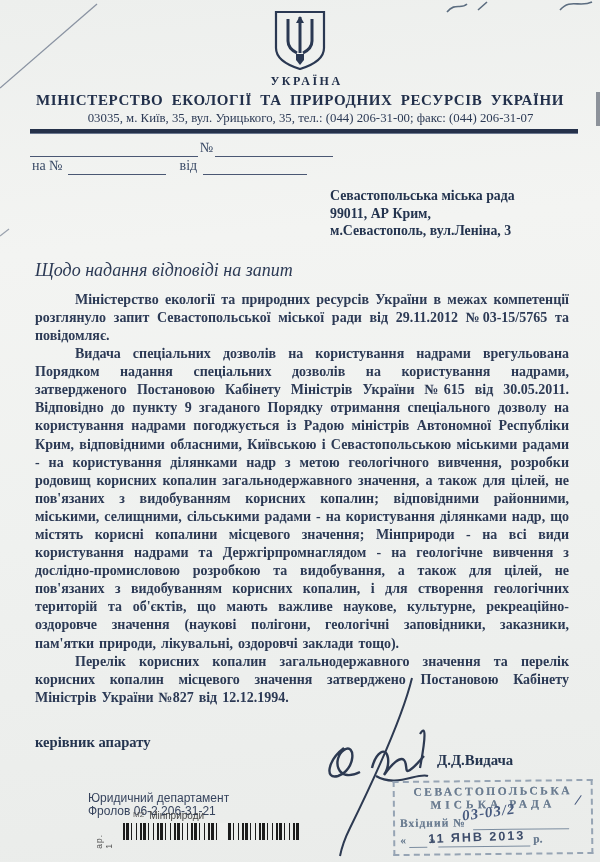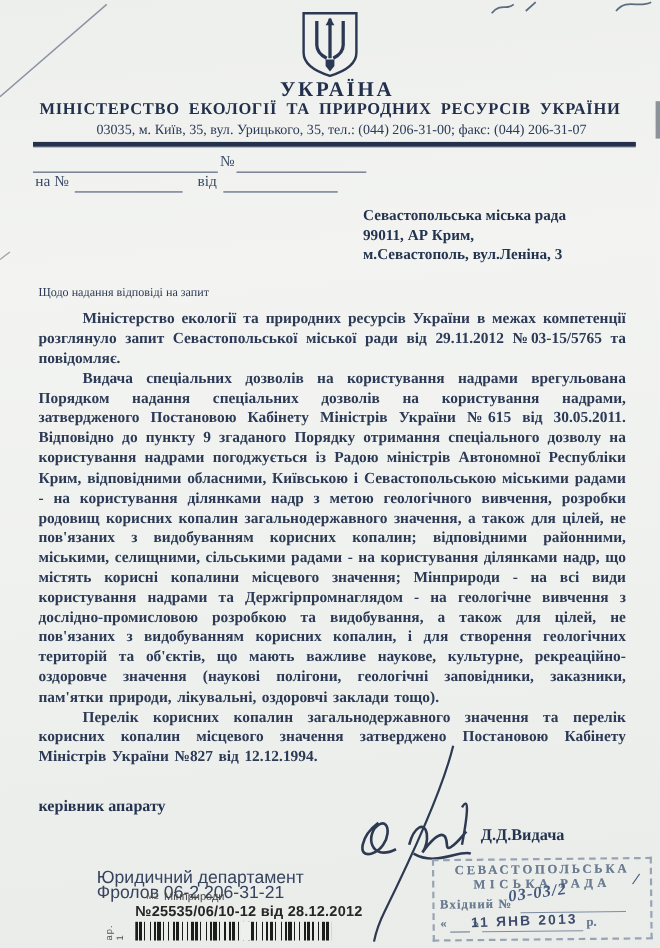--- a/index.html
+++ b/index.html
@@ -5,41 +5,41 @@
   html,body{margin:0;padding:0;}
   body{width:600px;height:862px;background:#dfe1df;}
   .page{
     position:relative;width:600px;height:862px;overflow:hidden;
     background:linear-gradient(175deg,#edefed 0%,#f3f4f2 28%,#eff1ef 60%,#eaecea 100%);
     font-family:"Liberation Serif", serif;color:#2f3d56;
   }
   
   .header{padding-top:10px;text-align:center;}
   .emblem{display:block;margin:0 auto;}
-  .country{font-size:19px;font-weight:bold;letter-spacing:2.5px;color:#22304b;margin-top:2px;line-height:19px;margin-left:13px;}
+  .country{font-size:12px;font-weight:bold;letter-spacing:2.5px;color:#22304b;margin-top:2px;line-height:19px;margin-left:13px;}
   .ministry{font-size:15px;font-weight:bold;letter-spacing:0.6px;word-spacing:4px;color:#22304b;line-height:19px;}
   .address{font-size:12.8px;color:#2c3a55;line-height:16px;padding-left:21px;}
   .rule{width:548px;height:4px;background:#25314a;margin:3px 0 0 30px;box-shadow:0 1px 0 #6b7890;}
   
   .refs{margin:6px 0 0 30px;font-size:14px;color:#3a4a66;line-height:18px;}
   .u{display:inline-block;border-bottom:1.2px solid #4a5773;height:13px;vertical-align:bottom;}
   .refs .lbl{padding:0 2px;}
   
   .recipient{margin:12px 0 0 330px;font-weight:bold;font-size:13.8px;line-height:17.6px;color:#24344f;}
   
-  .subject{margin:20px 0 0 35px;font-size:11px;color:#2c3a55;}
+  .subject{margin:20px 0 0 35px;font-style:italic;font-size:18px;color:#2c3a55;}
   
   .bodytext{margin:10px 31px 0 35px;font-size:14px;line-height:18.1px;text-align:justify;word-spacing:1.5px;color:#2c3a55;font-weight:bold;}
   .bodytext p{margin:0;text-indent:40px;}
   
   .sign-title{margin:26px 0 0 35px;font-weight:bold;font-size:14.6px;line-height:19px;color:#24344f;}
   .signatory{position:absolute;left:437px;top:752px;font-weight:bold;font-size:14.8px;color:#24344f;}
   .sig-svg{position:absolute;left:316px;top:676px;pointer-events:none;}
   
-  .dept{position:absolute;left:88px;top:792px;font-family:"Liberation Sans",sans-serif;font-size:16px;line-height:13px;color:#36435d;}
+  .dept{position:absolute;left:88px;top:792px;font-family:"Liberation Sans",sans-serif;font-size:12px;line-height:13px;color:#36435d;}
   .regblock{position:absolute;left:95px;top:810px;font-family:"Liberation Sans",sans-serif;color:#3a3a3a;}
   .reg-side{position:absolute;left:-1px;top:24px;font-size:8.5px;color:#555;writing-mode:vertical-rl;transform:rotate(180deg);letter-spacing:1px;}
   .reg-org{font-size:10px;color:#444;padding-left:28px;}
   .reg-org .m2{font-size:8px;vertical-align:top;padding-right:5px;color:#555;padding-left:10px;}
   .reg-num{font-size:13.2px;font-weight:bold;color:#262626;padding-left:28px;letter-spacing:0.2px;}
   .barcode{margin:2px 0 0 28px;width:178px;height:17px;
     background-image:
       linear-gradient(90deg,transparent 0 96px,#eff0ee 96px 104px,transparent 104px),
       repeating-linear-gradient(90deg,#1c1c1c 0 2px,transparent 2px 3px,#1c1c1c 3px 6px,transparent 6px 8px,#1c1c1c 8px 9px,transparent 9px 13px,#1c1c1c 13px 14px,transparent 14px 17px);
   }
@@ -131,21 +131,20 @@
   <div class="signatory">Д.Д.Видача</div>
 
   <div class="dept">
     <div>Юридичний департамент</div>
     <div>Фролов 06-2   206-31-21</div>
   </div>
 
   <div class="regblock">
     <div class="reg-side">ар. 1</div>
     <div class="reg-org"><span class="m2">М2</span><span>Мінприроди</span></div>
-    <div class="reg-num">№25535/06/10-12 від 28.12.2012</div>
     <div class="barcode"></div>
   </div>
 
   <div class="stamp">
     <div class="l1">СЕВАСТОПОЛЬСЬКА</div>
     <div class="l2">
       <span>МІСЬКА РАДА</span>
       <span class="hand-slash">/</span>
     </div>
     <div class="row3">

